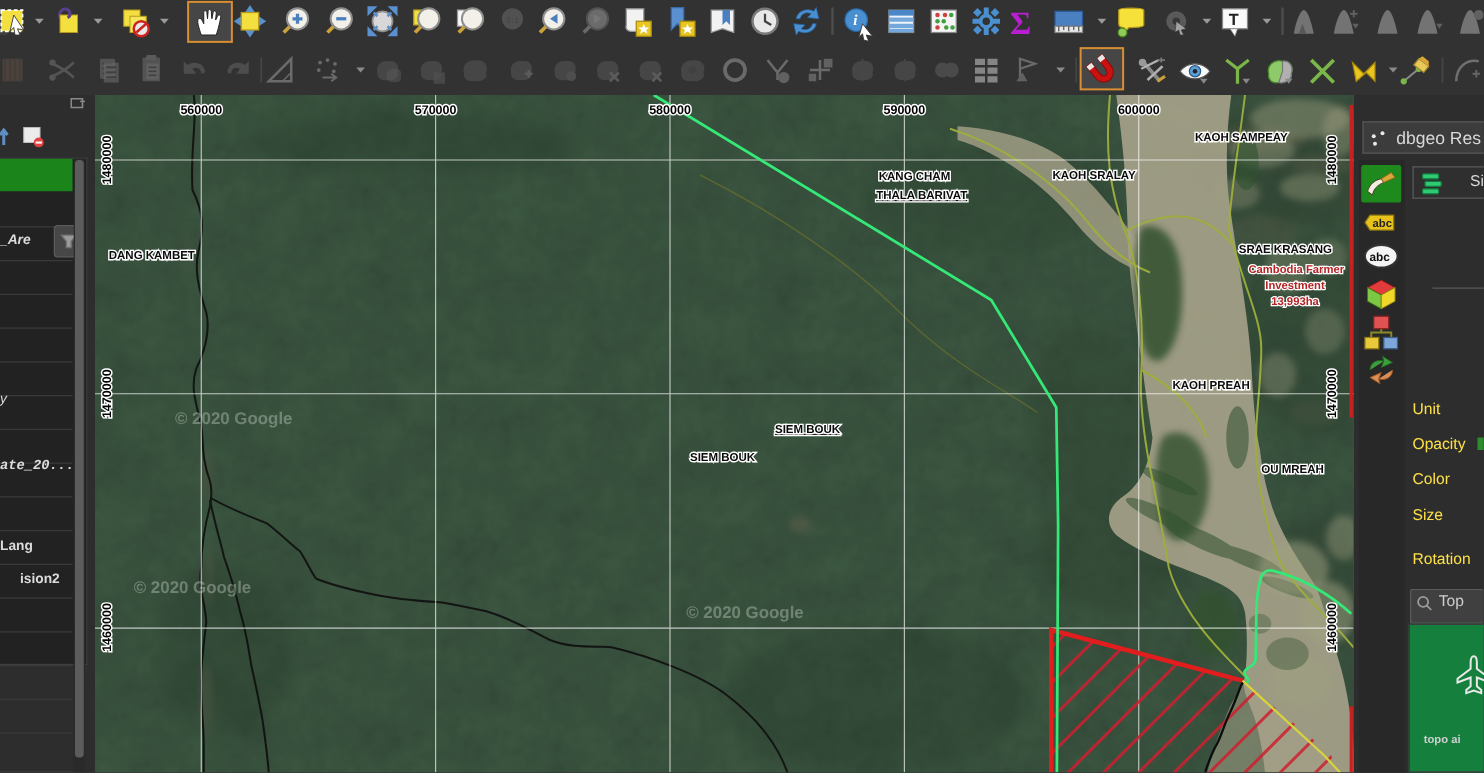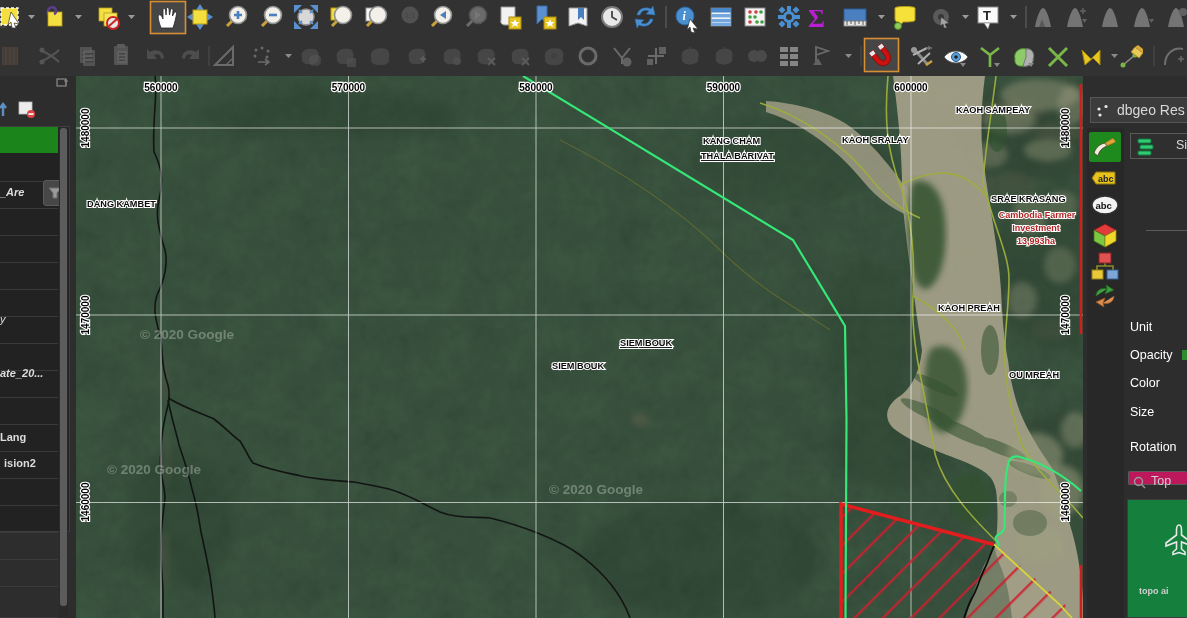--- a/index.html
+++ b/index.html
@@ -8,21 +8,21 @@
   .abs{position:absolute;}
   
   #toolbar{position:absolute;left:0;top:0;width:1187px;height:76px;background:#323232;}
   
   #lpanel{position:absolute;left:0;top:76px;width:76px;height:542px;background:#2d2d2d;}
   #llist{position:absolute;left:0;top:50px;width:70px;height:406px;background:#222222;border:1px solid #3f3f3f;border-left:none;box-sizing:border-box;}
   .lrow{position:absolute;left:0;width:58px;border-bottom:1px solid #3a3a3a;}
   .ltext{position:absolute;color:#dcdcdc;font-size:11px;font-weight:bold;white-space:nowrap;}
   
   #rpanel{position:absolute;left:1083px;top:76px;width:104px;height:542px;background:#2d2d2d;}
-  .rlabel{position:absolute;color:#ffffff;font-size:12.5px;}
+  .rlabel{position:absolute;color:#fde047;font-size:12.5px;}
 </style>
 </head>
 <body>
 <div id="app">
   <div id="toolbar">
   <svg width="1187" height="76" viewBox="0 0 1187 76">
     <defs>
       <g id="lens">
         <line x1="-9" y1="9" x2="-4" y2="4" stroke="#caa23a" stroke-width="3"></line>
         <circle cx="2" cy="-2" r="8.5" fill="#f2f0e8" stroke="#8f8f8f" stroke-width="1.6"></circle>
@@ -443,23 +443,23 @@
       <div class="lrow" style="top:405px;height:27px;"></div>
       <div class="lrow" style="top:432px;height:27px;"></div>
       <div class="lrow" style="top:459px;height:31px;"></div>
       <div class="ltext" style="left:0;top:59px;font-style:italic;">_Are</div>
       <div class="abs" style="left:43px;top:53px;width:24px;height:26px;background:#474747;border-radius:3px;border:1px solid #5a5a5a;box-sizing:border-box;">
         <svg width="22" height="24" viewBox="0 0 22 24">
             <path d="M 5,7 L 17,7 L 13,12 L 13,17 L 9,17 L 9,12 Z" fill="#9a9a9a" stroke="#6f6f6f"></path>
           </svg>
       </div>
       <div class="ltext" style="left:0;top:186px;font-style:italic;font-weight:normal;">y</div>
-      <div class="ltext" style="left:0;top:240px;font-style:italic;">ate_20...</div>
+      <div class="ltext" style="left:0;top:240px;font-style:italic;font-family:Liberation Mono, monospace;">ate_20...</div>
       <div class="ltext" style="left:0;top:304px;">Lang</div>
-      <div class="ltext" style="left:4px;top:330px;">ision2</div>
+      <div class="ltext" style="left:16px;top:330px;">ision2</div>
     </div>
 
     <div class="abs" style="left:59px;top:51px;width:9px;height:490px;background:#2a2a2a;"></div>
     <div class="abs" style="left:60px;top:52px;width:7px;height:478px;background:#5c5c5c;border-radius:3px;"></div>
   </div>
   <svg id="map" class="abs" style="left:76px;top:76px;" width="1007" height="542" viewBox="76 76 1007 542">
     <defs>
       <filter id="tex" x="0%" y="0%" width="100%" height="100%">
         <feTurbulence type="fractalNoise" baseFrequency="0.028 0.028" numOctaves="4" seed="11" result="n"></feTurbulence>
         <feColorMatrix in="n" type="matrix" values="0.13 0 0 0 0.12  0.30 0 0 0 0.19  0.15 0 0 0 0.13  0 0 0 0 0.75"></feColorMatrix>
@@ -692,21 +692,21 @@
       <div class="abs" style="left:45px;top:4px;color:#d9d9d9;font-size:12.5px;">Sing</div>
     </div>
     <div class="abs" style="left:63px;top:154px;width:41px;height:1px;background:#5a5a5a;"></div>
     <div class="rlabel" style="left:47px;top:244px;">Unit</div>
     <div class="rlabel" style="left:47px;top:272px;">Opacity</div>
     <div class="abs" style="left:99px;top:274px;width:5px;height:10px;background:#2e8b2e;"></div>
     <div class="rlabel" style="left:47px;top:300px;">Color</div>
     <div class="rlabel" style="left:47px;top:329px;">Size</div>
     <div class="rlabel" style="left:47px;top:364px;">Rotation</div>
 
-    <div class="abs" style="left:45px;top:395px;width:59px;height:14px;background:#be185d;border:1px solid #5a5a5a;border-right:none;border-radius:2px;box-sizing:border-box;">
+    <div class="abs" style="left:45px;top:395px;width:59px;height:28px;background:#404040;border:1px solid #5a5a5a;border-right:none;border-radius:2px;box-sizing:border-box;">
       <svg class="abs" style="left:4px;top:4px;" width="13" height="13" viewBox="0 0 13 13">
         <circle cx="5.5" cy="5.5" r="4" fill="none" stroke="#9a9a9a" stroke-width="1.4"></circle>
         <line x1="8.5" y1="8.5" x2="12" y2="12" stroke="#9a9a9a" stroke-width="1.4"></line>
       </svg>
       <div class="abs" style="left:22px;top:2px;color:#cfcfcf;font-size:12.5px;">Top</div>
     </div>
 
     <div class="abs" style="left:44px;top:423px;width:60px;height:119px;background:#15803d;border:1px solid #3c3c3c;border-right:none;box-sizing:border-box;">
       <svg class="abs" style="left:36px;top:23px;" width="30" height="34" viewBox="0 0 30 34">
         <path d="M 15,2 C 16.5,2 17.5,4 17.5,7 L 17.5,12 L 28,20 L 28,23 L 17.5,19 L 17.5,26 L 21,29 L 21,31.5 L 15,29.5 L 9,31.5 L 9,29 L 12.5,26 L 12.5,19 L 2,23 L 2,20 L 12.5,12 L 12.5,7 C 12.5,4 13.5,2 15,2 Z" fill="none" stroke="#e8e8e8" stroke-width="1.6"></path>

